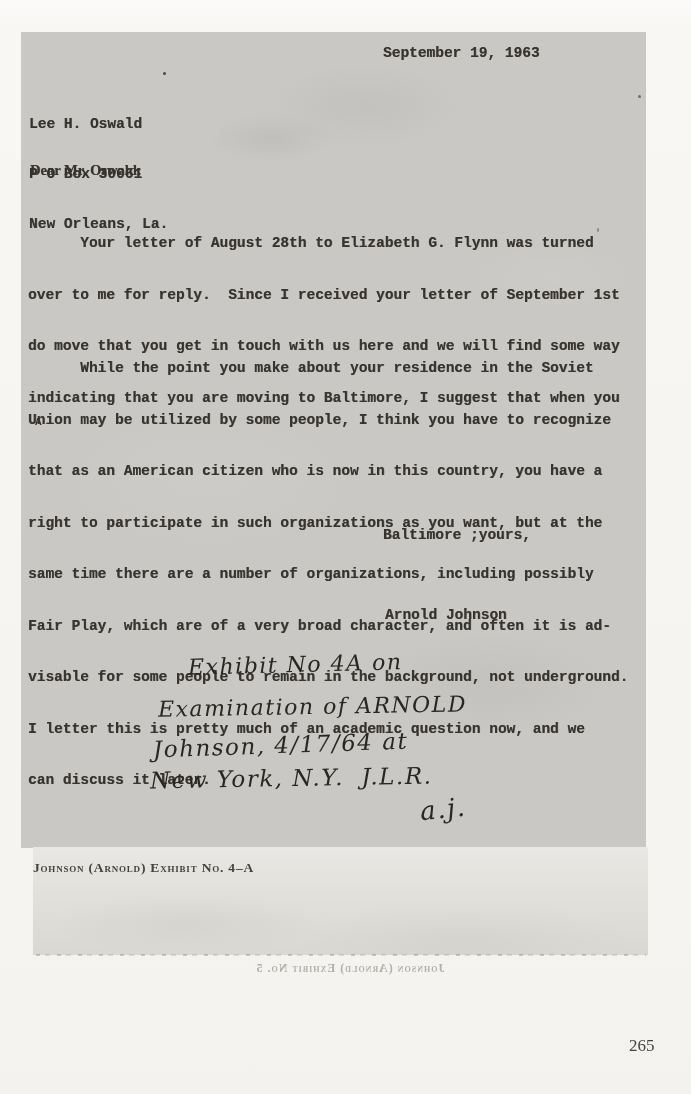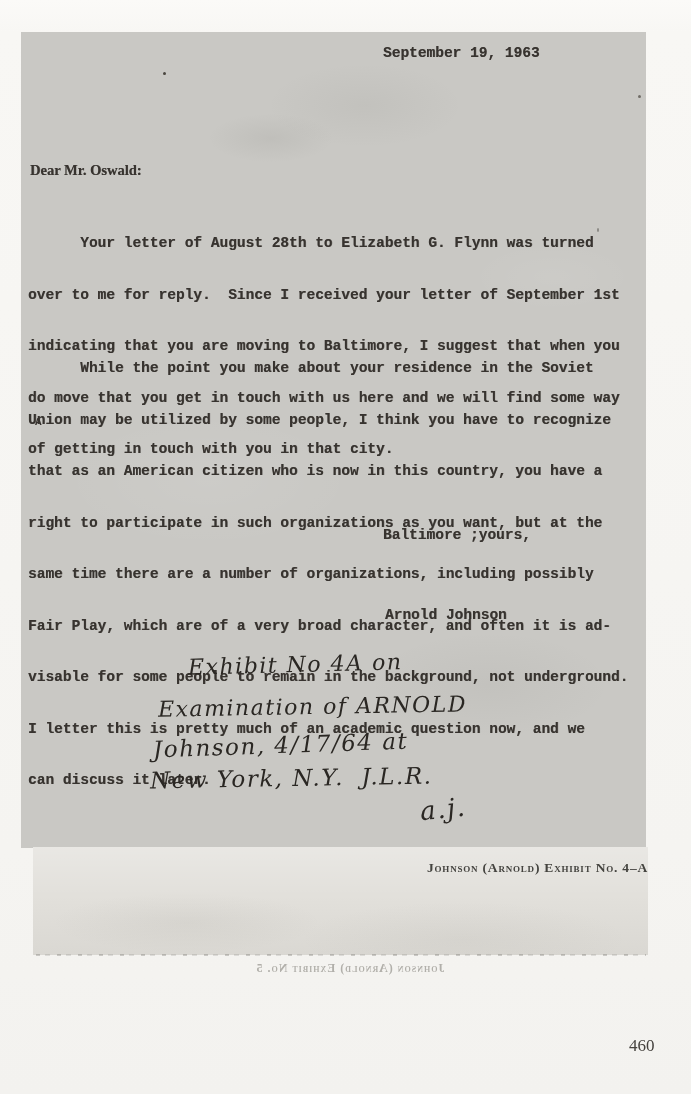--- a/index.html
+++ b/index.html
@@ -86,21 +86,21 @@
     width: 615px; height: 108px;
     background-color: #e2e0db;
     background-image:
       linear-gradient(180deg, rgba(255,255,255,0.25) 0%, rgba(255,255,255,0) 45%, rgba(120,118,110,0.08) 100%),
       radial-gradient(ellipse 180px 40px at 25% 70%, rgba(110,108,100,0.07), transparent 75%),
       radial-gradient(ellipse 220px 50px at 70% 85%, rgba(110,108,100,0.06), transparent 75%);
   }
   .exhibit-caption {
     position: absolute;
     left: 0; top: 13px; width: 100%;
-    text-align: right;
+    text-align: left;
     font-family: "Liberation Serif", serif;
     font-variant: small-caps;
     font-weight: 700;
     font-size: 13.5px;
     letter-spacing: 0.8px;
     color: #44433f;
   }
 
   
   .seam-line {
@@ -140,29 +140,33 @@
 </style>
 </head>
 <body>
 
 <div id="scan-root">
 
   <div class="letter-page">
 
     <div class="typed date-line">September 19, 1963</div>
 
+    <div class="typed addr">
+      <div class="line">Lee H. Oswald</div>
+      <div class="line">P O Box 30061</div>
+      <div class="line">New Orleans, La.</div>
+    </div>
 
     <div class="typed salutation">Dear Mr. Oswald:</div>
 
     <div class="typed para-1">
       <div class="line">      Your letter of August 28th to Elizabeth G. Flynn was turned</div>
       <div class="line">over to me for reply.  Since I received your letter of September 1st</div>
+      <div class="line">do move that you get in touch with us here and we will find some way</div>
       <div class="line">indicating that you are moving to Baltimore, I suggest that when you</div>
-      <div class="line">do move that you get in touch with us here and we will find some way</div>
-      <div class="line">of getting in touch with you in that city.</div>
     </div>
 
     <div class="typed para-2">
       <div class="line">      While the point you make about your residence in the Soviet</div>
       <div class="line">Union may be utilized by some people, I think you have to recognize</div>
       <div class="line">that as an American citizen who is now in this country, you have a</div>
       <div class="line">right to participate in such organizations as you want, but at the</div>
       <div class="line">same time there are a number of organizations, including possibly</div>
       <div class="line">Fair Play, which are of a very broad character, and often it is ad-</div>
       <div class="line">visable for some people to remain in the background, not underground.</div>
@@ -189,15 +193,15 @@
   </div>
 
   <div class="exhibit-band">
     <div class="exhibit-caption">Johnson (Arnold) Exhibit No. 4–A</div>
   </div>
 
   <div class="seam-line"></div>
 
   <div class="bleed-through">Johnson (Arnold) Exhibit No. 5</div>
 
-  <div class="page-number">460</div>
+  <div class="page-number">265</div>
 
 </div>
 
 </body></html>

